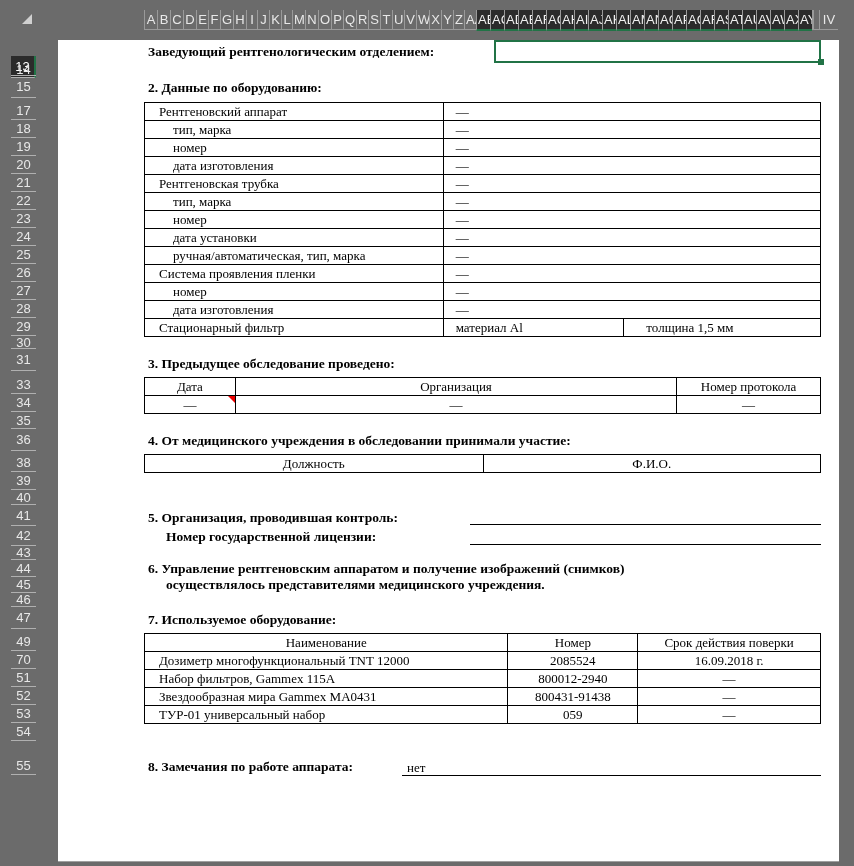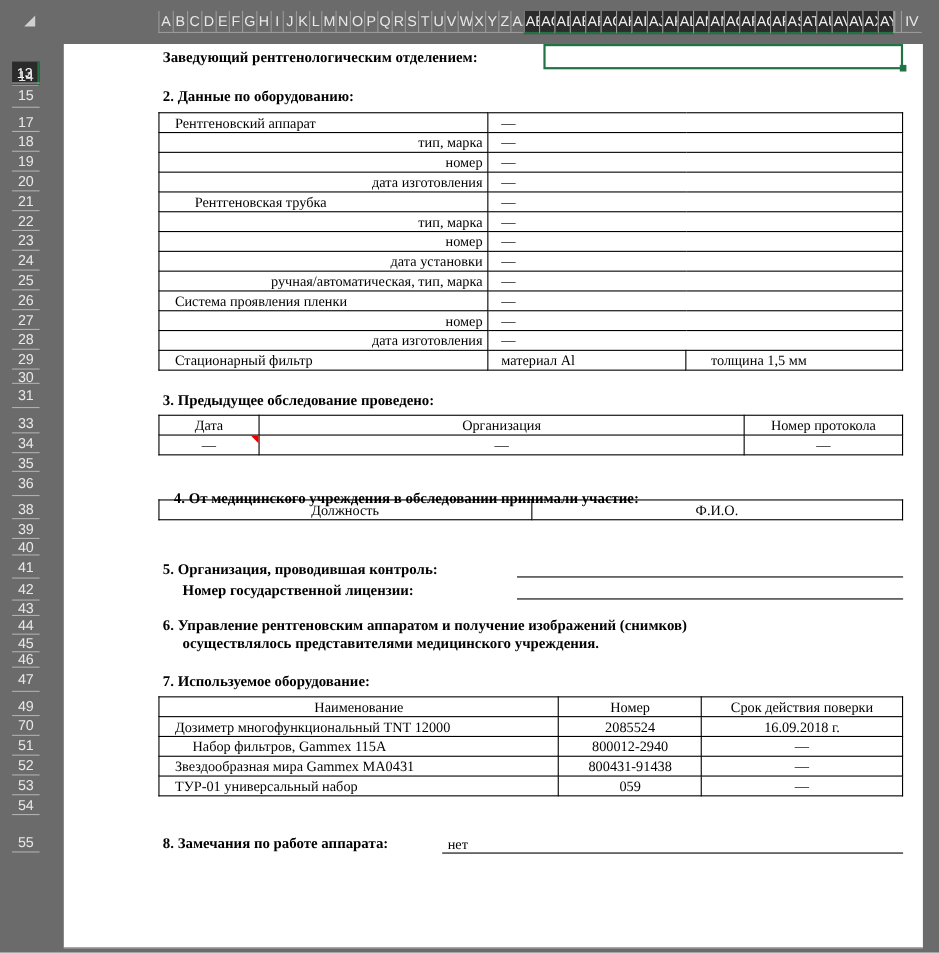--- a/index.html
+++ b/index.html
@@ -10,21 +10,21 @@
   .colhdr .c.sel { background:#2b2b2b; color:#f0f0f0; border-bottom:2px solid #217346; }
   .rowhdr { position:absolute; left:11px; width:25px; font-family:"Liberation Sans", sans-serif; font-size:13px; color:#e8e8e8; text-align:center; border-bottom:1px solid #b0b0b0; box-sizing:border-box; overflow:hidden; }
   .rowhdr.sel { background:#2b2b2b; border-right:2px solid #217346; color:#fff; }
   .page { position:absolute; left:58px; top:40px; width:781px; height:821px; background:#fff; border-bottom:1px solid #a0a0a0; }
   .abs { position:absolute; }
   .t { font-size:13px; color:#000; }
   .tb { font-size:13.5px; font-weight:bold; color:#000; }
   table.grid { position:absolute; border-collapse:collapse; font-size:13px; }
   table.grid td { border:1px solid #000; padding:0 4px; height:17px; line-height:17px; white-space:nowrap; }
   .ctr { text-align:center; }
-  .sub { padding-left:28px !important;text-align:right; }
+  .sub { padding-left:28px !important; }
   .line { position:absolute; border-bottom:1px solid #000; height:0; }
   .selbox { position:absolute; border:2px solid #217346; box-sizing:border-box; }
   .handle { position:absolute; width:6px; height:6px; background:#217346; }
   .comment-mark { position:absolute; width:0; height:0; border-top:7px solid #e00; border-left:7px solid transparent; }
 </style>
 </head>
 <body>
 
 <div class="corner"></div>
 
@@ -148,21 +148,21 @@
         </tr>
     <tr>
           <td class="sub">номер</td>
           <td colspan="2" style="padding-left:12px">—</td>
         </tr>
     <tr>
           <td class="sub">дата изготовления</td>
           <td colspan="2" style="padding-left:12px">—</td>
         </tr>
     <tr>
-          <td style="padding-left:32px">Рентгеновская трубка</td>
+          <td style="padding-left:14px">Рентгеновская трубка</td>
           <td colspan="2" style="padding-left:12px">—</td>
         </tr>
     <tr>
           <td class="sub">тип, марка</td>
           <td colspan="2" style="padding-left:12px">—</td>
         </tr>
     <tr>
           <td class="sub">номер</td>
           <td colspan="2" style="padding-left:12px">—</td>
         </tr>
@@ -208,21 +208,21 @@
       <td class="ctr">Номер протокола</td>
     </tr>
     <tr>
       <td class="ctr" style="position:relative"><span>—</span><span class="comment-mark" style="right:0; top:0;"></span></td>
       <td class="ctr">—</td>
       <td class="ctr">—</td>
     </tr>
   </tbody>
     </table>
 
-  <div class="abs tb" style="left:100px; top:393px;margin-top:12px;">4.  От медицинского учреждения в обследовании принимали участие:</div>
+  <div class="abs tb" style="left:90px; top:393px;">4.  От медицинского учреждения в обследовании принимали участие:</div>
   <table class="grid" style="left:86px; top:414px; width:677px;">
     <colgroup>
         <col style="width:339px">
         <col style="width:338px">
       </colgroup>
     <tbody>
         <tr>
       <td class="ctr">Должность</td>
       <td class="ctr">Ф.И.О.</td>
     </tr>
@@ -249,21 +249,21 @@
       <td class="ctr">Наименование</td>
       <td class="ctr">Номер</td>
       <td class="ctr">Срок действия поверки</td>
     </tr>
     <tr>
       <td style="padding-left:14px">Дозиметр многофункциональный TNT 12000</td>
       <td class="ctr">2085524</td>
       <td class="ctr">16.09.2018 г.</td>
     </tr>
     <tr>
-      <td style="padding-left:30px">Набор фильтров, Gammex 115A</td>
+      <td style="padding-left:14px">Набор фильтров, Gammex 115A</td>
       <td class="ctr">800012-2940</td>
       <td class="ctr">—</td>
     </tr>
     <tr>
       <td style="padding-left:14px">Звездообразная мира Gammex MA0431</td>
       <td class="ctr">800431-91438</td>
       <td class="ctr">—</td>
     </tr>
     <tr>
       <td style="padding-left:14px">ТУР-01 универсальный набор</td>

